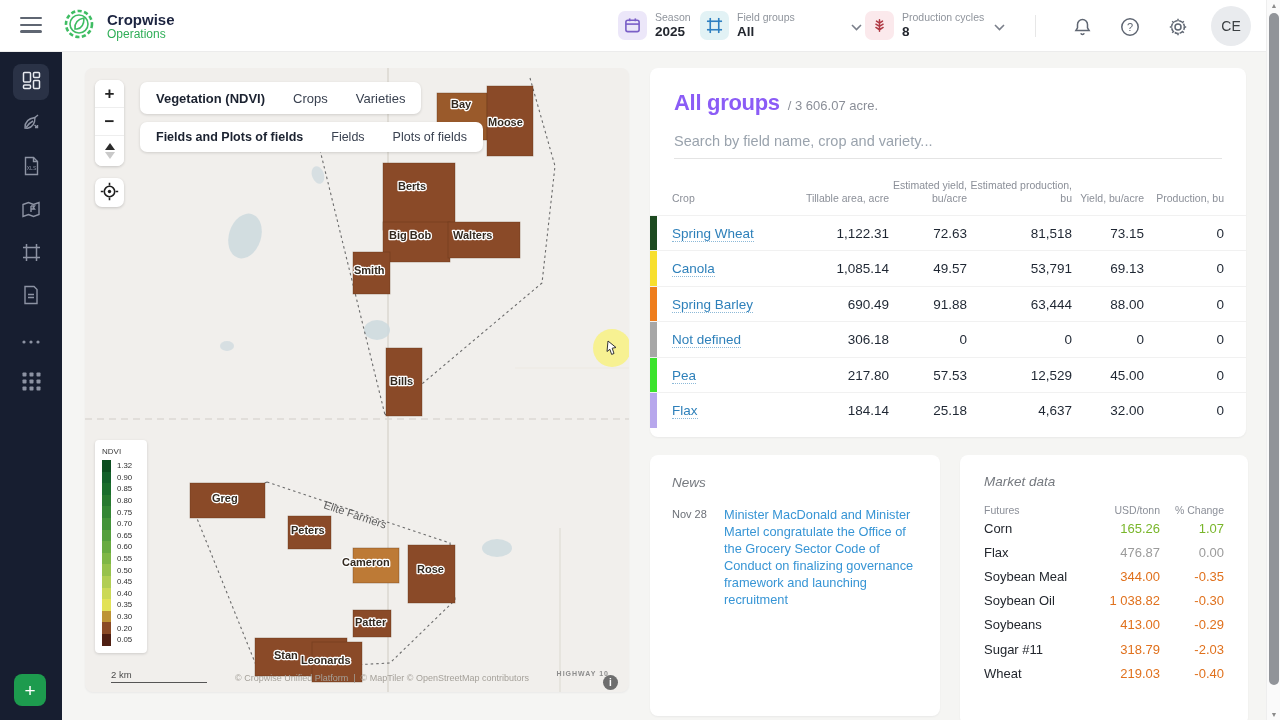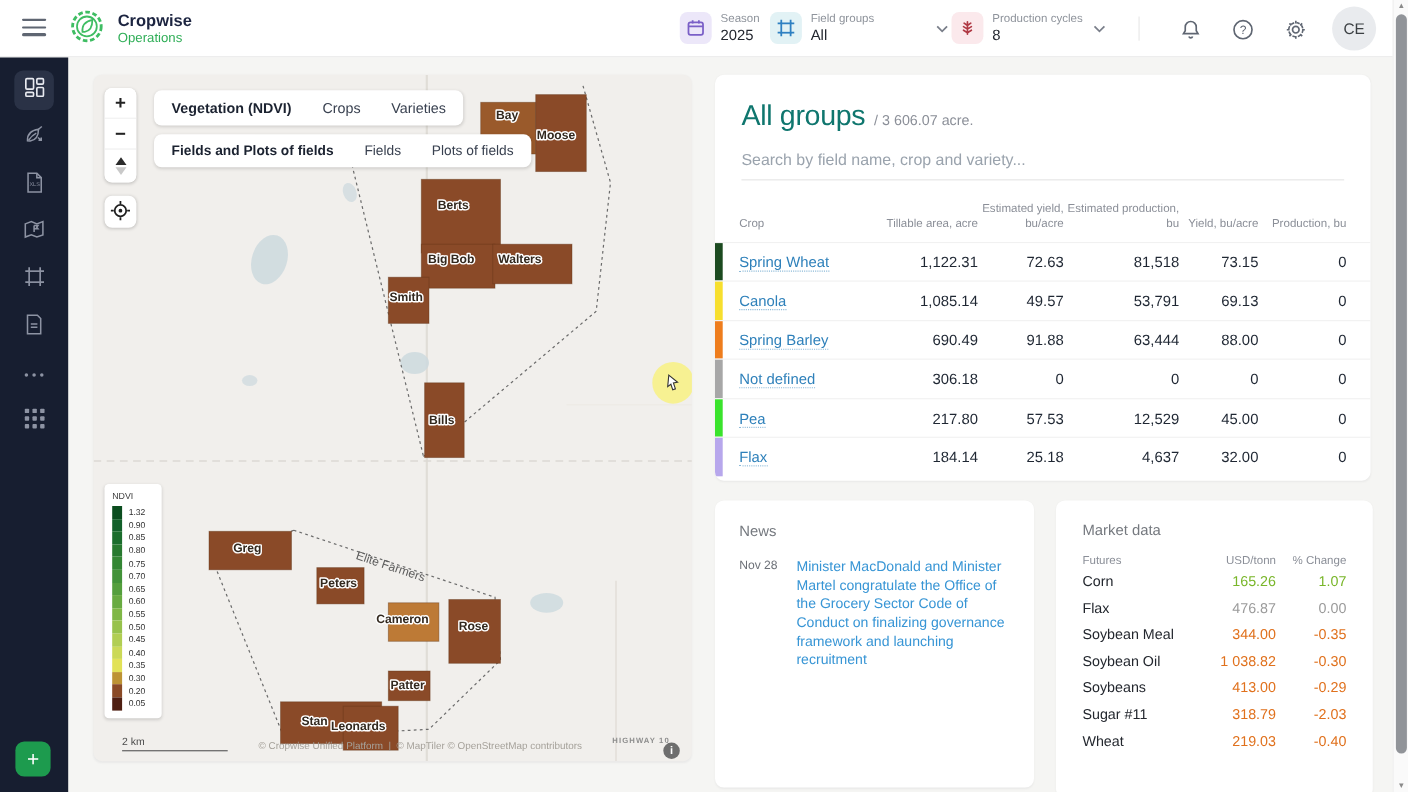--- a/index.html
+++ b/index.html
@@ -12,21 +12,21 @@
   .hamburger { position:absolute; left:20px; top:17px; width:22px; height:18px; cursor:pointer; }
   .hamburger span { display:block; height:2.4px; background:#5f6672; border-radius:2px; margin-bottom:4.2px; }
   .brand { position:absolute; left:60px; top:5px; display:flex; align-items:center; }
   .brand-text { margin-left:9px; line-height:1.05; }
   .brand-line1 { font-size:15px; font-weight:bold; color:#1c2440; }
   .brand-line2 { font-size:12px; color:#2fae57; }
   .selector { position:absolute; top:11px; display:flex; align-items:center; }
   .sel-iconbox { width:29px; height:29px; border-radius:7px; display:flex; align-items:center; justify-content:center; }
   .sel-text { margin-left:8px; }
   .sel-label { font-size:10.5px; color:#8f949c; line-height:1.2; }
-  .sel-value { font-size:13.5px; color:#23272f; font-weight:normal; line-height:1.2; }
+  .sel-value { font-size:13.5px; color:#23272f; font-weight:bold; line-height:1.2; }
   .chev { margin-left:16px; }
   .box-purple { background:#ece7f9; }
   .box-cyan { background:#e2f2f5; }
   .box-pink { background:#fbe9ec; }
   .tb-divider { position:absolute; left:1035px; top:15px; width:1px; height:22px; background:#e7e7e7; }
   .tb-icon { position:absolute; top:16px; width:22px; height:22px; display:flex; align-items:center; justify-content:center; cursor:pointer; }
   .avatar { position:absolute; left:1211px; top:6px; width:40px; height:40px; border-radius:50%; background:#e9ebee; color:#3c4043; font-size:14px; display:flex; align-items:center; justify-content:center; cursor:pointer; }
 
   
   .sidebar { position:absolute; left:0; top:52px; width:62px; height:668px; background:#171e30; z-index:5; }
@@ -61,36 +61,36 @@
   .scalebar .bar { width:96px; border-bottom:1.6px solid #555; margin-top:2px; }
   .attribution { position:absolute; left:150px; top:605px; font-size:9px; color:#a5a19a; white-space:nowrap; }
   .road-label { position:absolute; right:20px; top:602px; font-size:7px; letter-spacing:1px; color:#8d8d8d; font-weight:bold; }
   .info-circle { position:absolute; right:11px; top:607px; width:15px; height:15px; border-radius:50%; background:#6e6e6e; color:#fff; font-size:10px; font-weight:bold; display:flex; align-items:center; justify-content:center; cursor:pointer; }
   .cursor-halo { position:absolute; left:508px; top:261px; width:38px; height:38px; border-radius:50%; background:rgba(250,242,90,.62); display:flex; align-items:center; justify-content:center; }
 
   
   .panel-card { left:650px; top:68px; width:596px; height:369px; overflow:hidden; }
   .panel-head { padding:22px 24px 0 24px; }
   .panel-title-row { display:flex; align-items:baseline; }
-  .panel-title { font-size:26px; font-weight:400; color:#0f766e; letter-spacing:-.3px; }
+  .panel-title { font-size:22px; font-weight:700; color:#8b5cf6; letter-spacing:-.3px; }
   .panel-subtitle { font-size:13px; color:#8b8f98; margin-left:8px; }
   .search-input { width:100%; border:none; border-bottom:1px solid #e4e4e4; outline:none; font-size:14.5px; color:#333; padding:7px 0 9px 0; margin-top:10px; background:transparent; font-family:inherit; }
   .search-input::placeholder { color:#9aa3ad; }
   .crop-head { display:flex; align-items:flex-end; padding:20px 22px 9px 22px; color:#8b8f98; font-size:10.5px; line-height:1.28; }
   .crop-rows { }
   .crop-row { position:relative; display:flex; align-items:center; height:35.5px; padding:0 22px; border-top:1px solid #f1f1f1; font-size:13.5px; color:#1f2733; }
   .crop-bar { position:absolute; left:0; top:0; width:7px; height:100%; }
   .c0 { flex:1 1 auto; text-align:left; } .c1 { width:95px; text-align:right; }
   .c2 { width:78px; text-align:right; } .c3 { width:105px; text-align:right; }
   .c4 { width:72px; text-align:right; } .c5 { width:80px; text-align:right; }
   .crop-link { color:#2e80ba; text-decoration:none; border-bottom:1px dotted #8cb9d8; cursor:pointer; }
 
   
   .news-card { left:650px; top:455px; width:290px; height:261px; overflow:hidden; padding:20px 22px; }
-  .mini-title { font-size:13.5px; color:#75797f; }
+  .mini-title { font-size:13.5px; color:#75797f;font-style:italic; }
   .news-item { display:flex; margin-top:16px; }
   .news-date { width:52px; flex:0 0 52px; font-size:11px; color:#6d7178; padding-top:2px; }
   .news-link { font-size:12.8px; line-height:1.33; color:#3795d5; cursor:pointer; }
 
   
   .market-card { left:960px; top:455px; width:288px; height:270px; overflow:hidden; padding:19px 24px; }
   .market-head { display:flex; margin-top:15px; font-size:10.5px; color:#8b8f98; }
   .market-row { display:flex; align-items:center; height:24.2px; font-size:13px; color:#23272e; }
   .m0 { flex:1; } .m1 { width:78px; text-align:right; } .m2 { width:64px; text-align:right; }
   .val-up { color:#79b62a; } .val-flat { color:#9b9b9b; } .val-down { color:#e0711d; }

